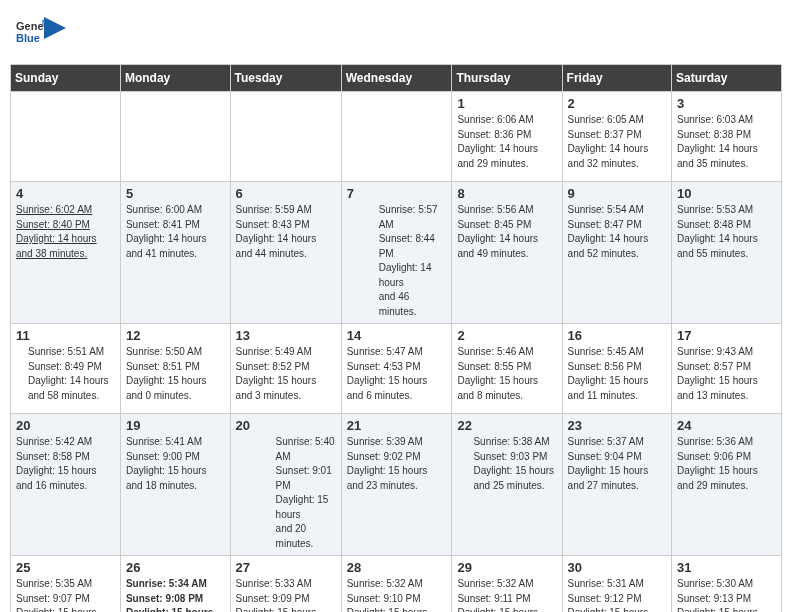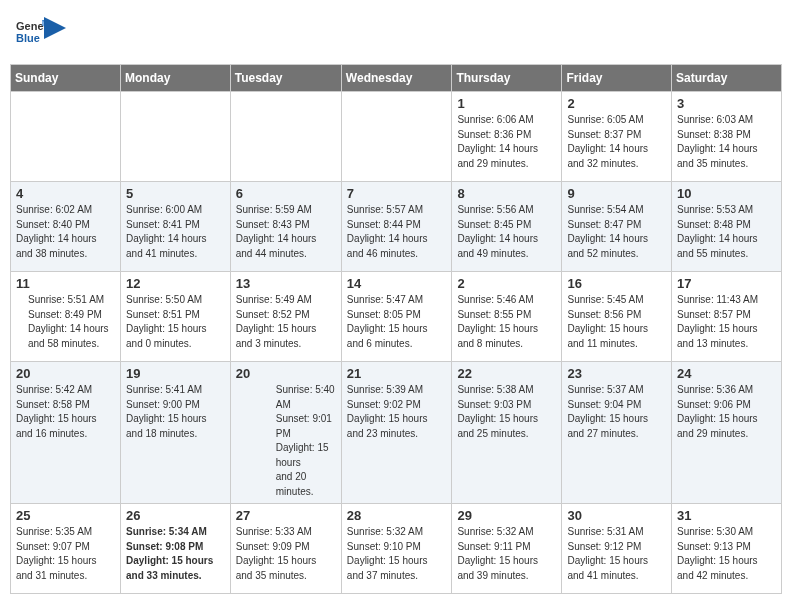--- a/index.html
+++ b/index.html
@@ -33,21 +33,21 @@
     .subtitle {
       font-size: 16px;
       color: #555;
     }
     .calendar-table {
       width: 100%;
       border-collapse: collapse;
       font-size: 11px;
     }
     .calendar-table th {
-      background: #737373;
+      background: #404040;
       color: #fff;
       padding: 6px 4px;
       text-align: left;
       font-size: 12px;
       border: 1px solid #ccc;
     }
     .calendar-table td {
       border: 1px solid #ccc;
       vertical-align: top;
       padding: 4px 5px;
@@ -135,42 +135,42 @@
           <div class="day-number">3</div>
           <div class="day-info" style="white-space: pre-line;">Sunrise: 6:03 AM
 Sunset: 8:38 PM
 Daylight: 14 hours
 and 35 minutes.</div>
         </td>
       </tr>
       <tr>
         <td>
           <div class="day-number">4</div>
-          <div class="day-info" style="white-space: pre-line;">Sunrise: 6:02 AM
+          <div class="day-info" style="white-space: pre-line; text-decoration: underline;">Sunrise: 6:02 AM
 Sunset: 8:40 PM
 Daylight: 14 hours
 and 38 minutes.</div>
         </td>
         <td>
           <div class="day-number">5</div>
           <div class="day-info" style="white-space: pre-line;">Sunrise: 6:00 AM
 Sunset: 8:41 PM
 Daylight: 14 hours
 and 41 minutes.</div>
         </td>
         <td>
           <div class="day-number">6</div>
           <div class="day-info" style="white-space: pre-line;">Sunrise: 5:59 AM
 Sunset: 8:43 PM
 Daylight: 14 hours
 and 44 minutes.</div>
         </td>
         <td>
           <div class="day-number">7</div>
-          <div class="day-info" style="white-space: pre-line;">Sunrise: 5:57 AM
+          <div class="day-info" style="white-space: pre-line; margin-left: 32px;">Sunrise: 5:57 AM
 Sunset: 8:44 PM
 Daylight: 14 hours
 and 46 minutes.</div>
         </td>
         <td>
           <div class="day-number">8</div>
           <div class="day-info" style="white-space: pre-line;">Sunrise: 5:56 AM
 Sunset: 8:45 PM
 Daylight: 14 hours
 and 49 minutes.</div>
@@ -208,41 +208,41 @@
         <td>
           <div class="day-number">13</div>
           <div class="day-info" style="white-space: pre-line;">Sunrise: 5:49 AM
 Sunset: 8:52 PM
 Daylight: 15 hours
 and 3 minutes.</div>
         </td>
         <td>
           <div class="day-number">14</div>
           <div class="day-info" style="white-space: pre-line;">Sunrise: 5:47 AM
-Sunset: 8:05 PM
+Sunset: 4:53 PM
 Daylight: 15 hours
 and 6 minutes.</div>
         </td>
         <td>
           <div class="day-number">2</div>
           <div class="day-info" style="white-space: pre-line;">Sunrise: 5:46 AM
 Sunset: 8:55 PM
 Daylight: 15 hours
 and 8 minutes.</div>
         </td>
         <td>
           <div class="day-number">16</div>
           <div class="day-info" style="white-space: pre-line;">Sunrise: 5:45 AM
 Sunset: 8:56 PM
 Daylight: 15 hours
 and 11 minutes.</div>
         </td>
         <td>
           <div class="day-number">17</div>
-          <div class="day-info" style="white-space: pre-line;">Sunrise: 11:43 AM
+          <div class="day-info" style="white-space: pre-line;">Sunrise: 9:43 AM
 Sunset: 8:57 PM
 Daylight: 15 hours
 and 13 minutes.</div>
         </td>
       </tr>
       <tr>
         <td>
           <div class="day-number">20</div>
           <div class="day-info" style="white-space: pre-line;">Sunrise: 5:42 AM
 Sunset: 8:58 PM
@@ -265,21 +265,21 @@
         </td>
         <td>
           <div class="day-number">21</div>
           <div class="day-info" style="white-space: pre-line;">Sunrise: 5:39 AM
 Sunset: 9:02 PM
 Daylight: 15 hours
 and 23 minutes.</div>
         </td>
         <td>
           <div class="day-number">22</div>
-          <div class="day-info" style="white-space: pre-line;">Sunrise: 5:38 AM
+          <div class="day-info" style="white-space: pre-line; margin-left: 16px;">Sunrise: 5:38 AM
 Sunset: 9:03 PM
 Daylight: 15 hours
 and 25 minutes.</div>
         </td>
         <td>
           <div class="day-number">23</div>
           <div class="day-info" style="white-space: pre-line;">Sunrise: 5:37 AM
 Sunset: 9:04 PM
 Daylight: 15 hours
 and 27 minutes.</div>

